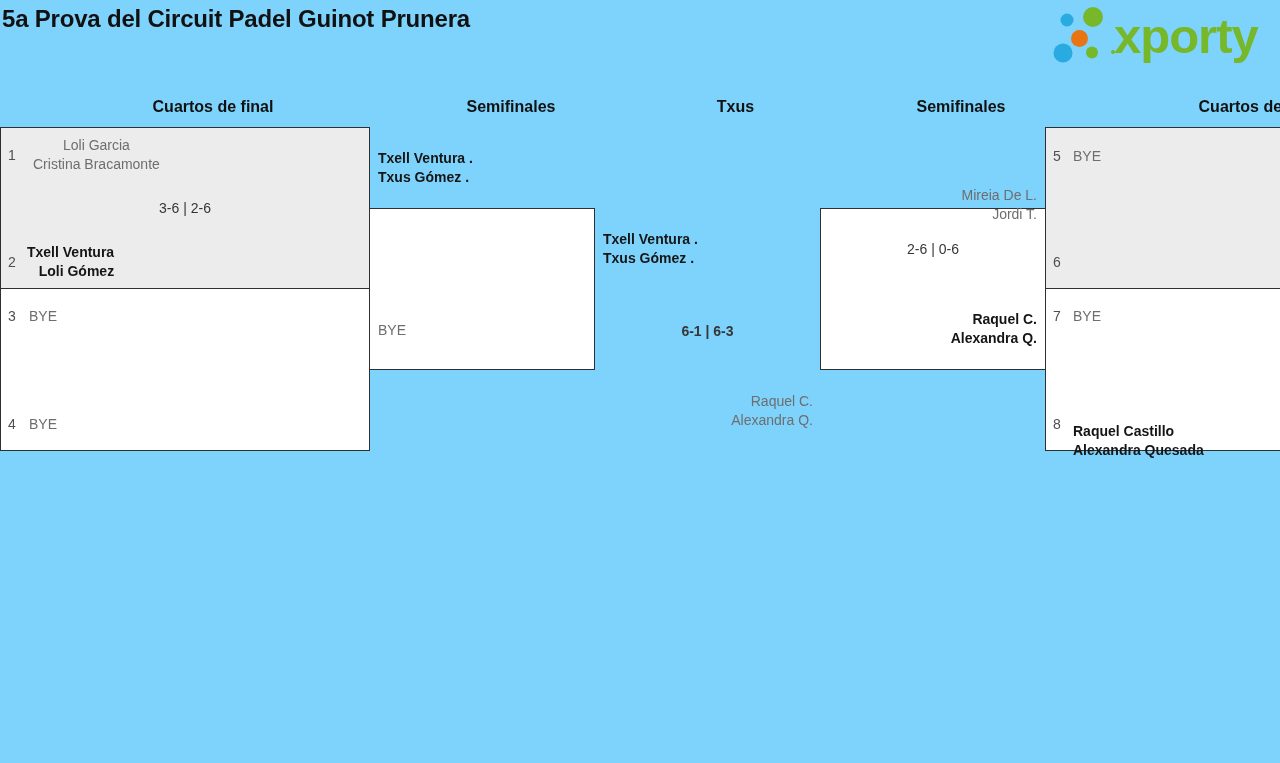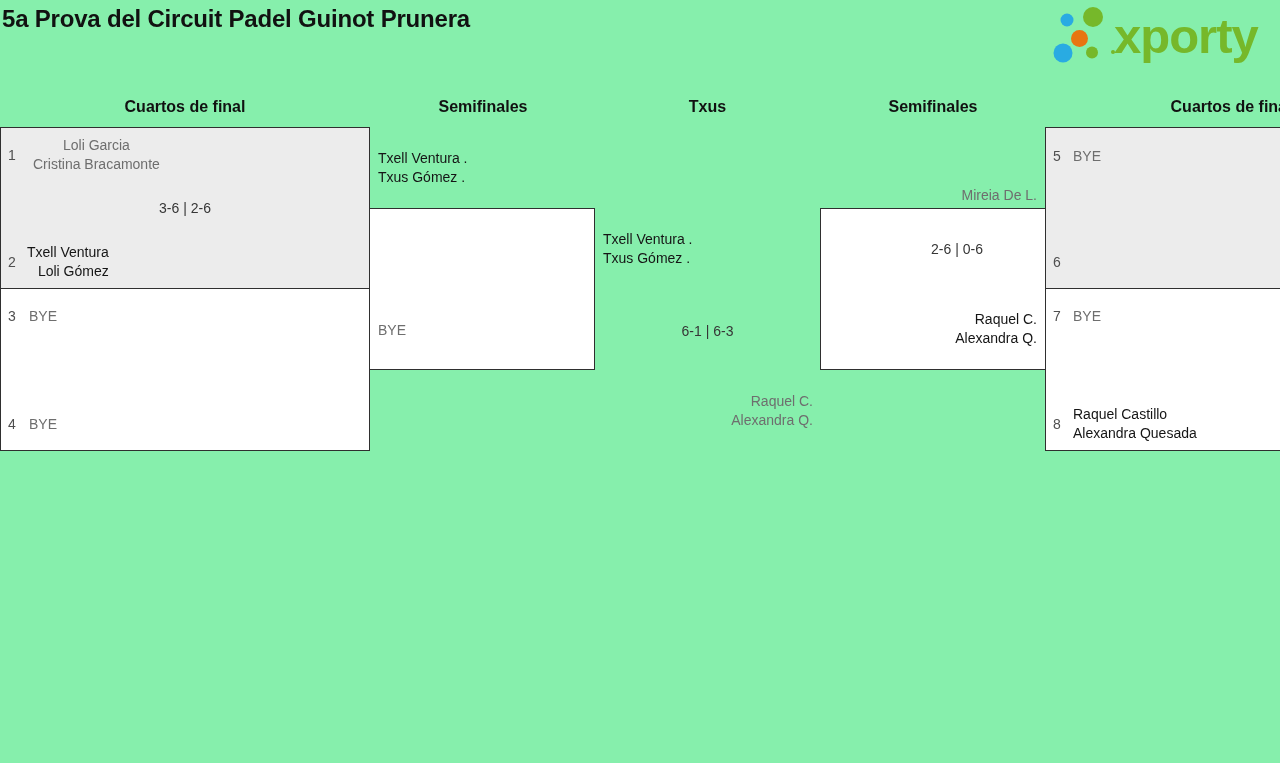--- a/index.html
+++ b/index.html
@@ -1,33 +1,33 @@
 <!DOCTYPE html>
 <html><head>
 <meta charset="utf-8">
 <style>
   html,body{margin:0;padding:0;background:#fff;}
   #screen{
-    position:relative;width:1280px;height:763px;background:#86efac;
+    position:relative;width:1280px;height:763px;background:#7dd3fc;
     overflow:hidden;font-family:"Liberation Sans",sans-serif;
     -webkit-font-smoothing:antialiased;
   }
   .abs{position:absolute;}
   .title{
     left:2px;top:2px;font-size:24px;font-weight:700;color:#111;
     line-height:34px;letter-spacing:-0.2px;
   }
   .round-header{
-    top:97px;font-size:16px;font-weight:700;color:#111;text-align:center;line-height:19px;
+    top:97px;font-size:16px;font-weight:700;color:#111;text-align:center;line-height:19px;margin-left:28px;
   }
   .box{position:absolute;border:1px solid #2f2f2f;background:#fff;box-sizing:border-box;}
   .box.grey{background:#ececec;}
   .txt{position:absolute;font-size:14px;line-height:19px;white-space:nowrap;}
   .loser{color:#6e6e6e;font-weight:400;}
-  .winner{color:#151515;font-weight:400;}
+  .winner{color:#151515;font-weight:700;}
   .seed{color:#4f4f4f;font-weight:400;width:16px;text-align:center;}
   .score{color:#363636;text-align:center;}
   .right{text-align:right;}
   .logo-svg{position:absolute;left:1048px;top:4px;width:232px;height:64px;}
   .logo-text{font-family:"Liberation Sans",sans-serif;font-weight:bold;letter-spacing:-1px;}
 </style>
 </head>
 <body>
 
 <div id="screen">
@@ -79,40 +79,41 @@
   <div class="txt winner" style="left:378px;top:149px;">
     <div>Txell Ventura .</div>
     <div>Txus Gómez .</div>
   </div>
   <div class="txt loser" style="left:378px;top:321px;">BYE</div>
 
   <div class="txt winner" style="left:603px;top:230px;">
     <div>Txell Ventura .</div>
     <div>Txus Gómez .</div>
   </div>
-  <div class="txt score" style="left:595px;width:225px;top:322px;">6-1 | 6-3</div>
+  <div class="txt score" style="left:595px;width:225px;top:322px;font-weight:bold;">6-1 | 6-3</div>
   <div class="txt loser right" style="left:595px;width:218px;top:392px;">
     <div>Raquel C.</div>
     <div>Alexandra Q.</div>
   </div>
 
   <div class="txt loser right" style="left:820px;width:217px;top:149px;margin-top:37px;">
     <div>Mireia De L.</div>
+    <div>Jordi T.</div>
   </div>
-  <div class="txt score" style="left:820px;width:226px;top:240px;padding-left:24px;">2-6 | 0-6</div>
+  <div class="txt score" style="left:820px;width:226px;top:240px;">2-6 | 0-6</div>
   <div class="txt winner right" style="left:820px;width:217px;top:310px;">
     <div>Raquel C.</div>
     <div>Alexandra Q.</div>
   </div>
 
   <div class="txt seed" style="left:1049px;top:147px;">5</div>
   <div class="txt loser" style="left:1073px;top:147px;">BYE</div>
   <div class="txt seed" style="left:1049px;top:253px;">6</div>
 
   <div class="txt seed" style="left:1049px;top:307px;">7</div>
   <div class="txt loser" style="left:1073px;top:307px;">BYE</div>
   <div class="txt seed" style="left:1049px;top:415px;">8</div>
-  <div class="txt winner" style="left:1073px;top:405px;">
+  <div class="txt winner" style="left:1073px;top:422px;">
     <div>Raquel Castillo</div>
     <div>Alexandra Quesada</div>
   </div>
 
 </div>
 
 </body></html>

